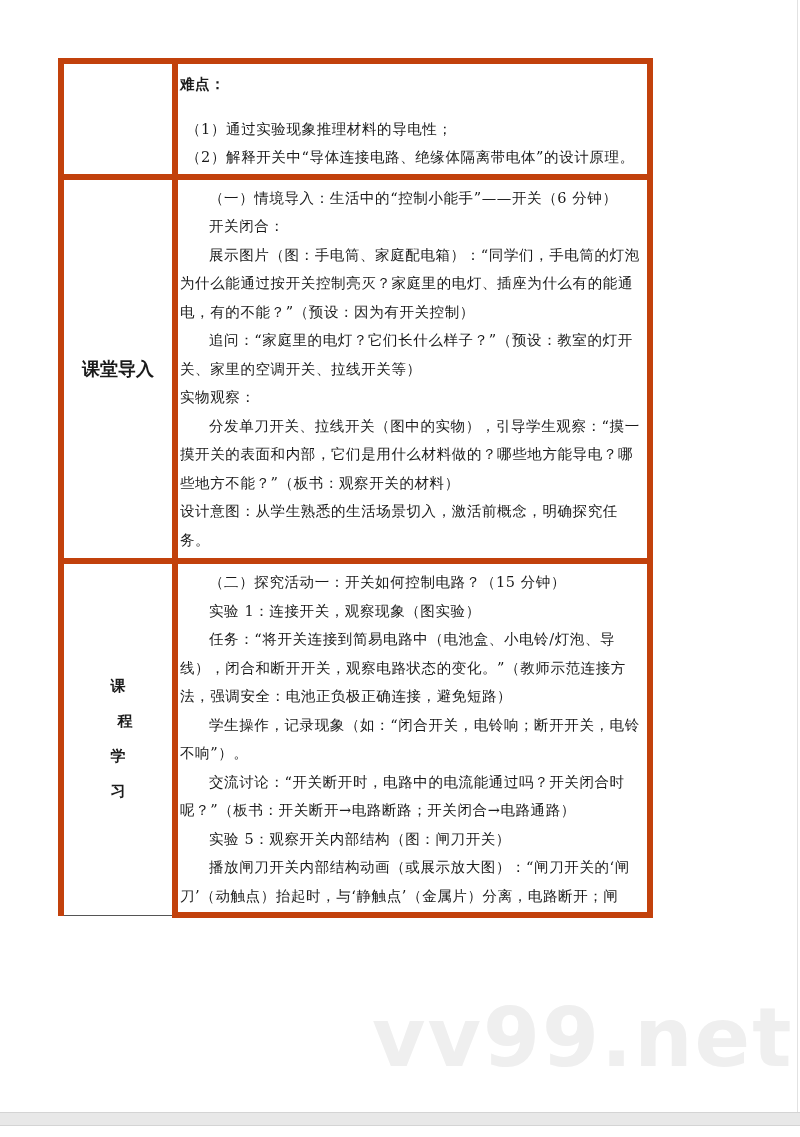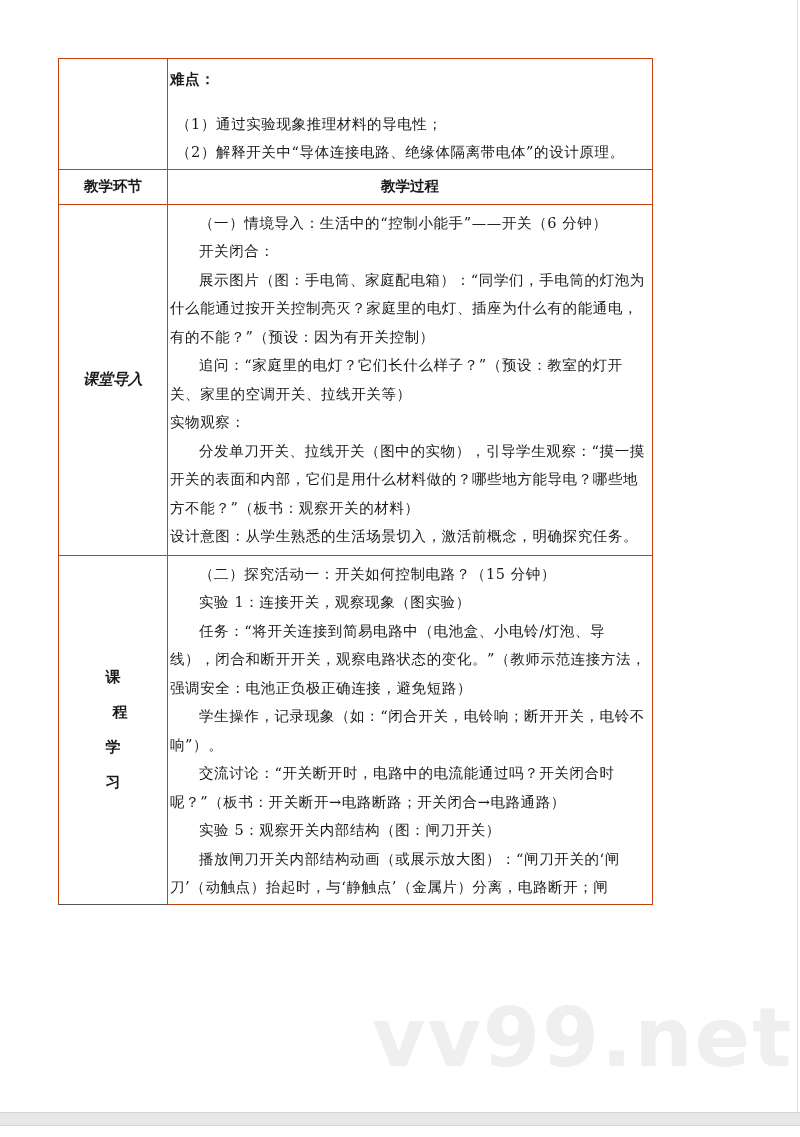--- a/index.html
+++ b/index.html
@@ -7,28 +7,28 @@
     width: 800px; height: 1137px; position: relative; overflow: hidden;
     background: #ffffff;
     font-family: "DejaVu Serif", "Liberation Serif", serif;
     color: #1a1a1a;
   }
   .page { position: absolute; left: 0; top: 0; width: 800px; height: 1100px; background: #fff; }
   table.plan {
     position: absolute; left: 58px; top: 58px; width: 595px;
     border-collapse: collapse; table-layout: fixed;
   }
-  table.plan td { border: 1px solid #c2410c; vertical-align: top; padding: 0; }
+  table.plan td { border: 6px solid #c2410c; vertical-align: top; padding: 0; }
   td.col1 { width: 108px; text-align: center; vertical-align: middle !important; }
   .cell { font-size: 14.5px; line-height: 28.5px; letter-spacing: 0.6px; padding: 2px 2px 2px 2px; }
   .p { margin: 0; }
   .ind { text-indent: 2em; }
   .bold { font-weight: bold; font-family: "DejaVu Sans", "Liberation Sans", sans-serif; }
   .hdr { font-weight: bold; font-family: "DejaVu Sans", "Liberation Sans", sans-serif; font-size: 14.5px; text-align: center; height: 34px; vertical-align: middle !important; }
-  .stage { font-weight: bold; font-family: "DejaVu Sans", "Liberation Sans", sans-serif; font-size: 15px; font-style: italic; }
+  .stage { font-weight: bold; font-family: "DejaVu Sans", "Liberation Sans", sans-serif; font-size: 18px; }
   .vert { font-weight: bold; font-family: "DejaVu Sans", "Liberation Sans", sans-serif; font-size: 15px; line-height: 35px; }
   .vert span { display: block; }
   .vert span.shift { padding-left: 14px; }
   .watermark {
     position: absolute; left: 372px; top: 990px;
     font-family: "DejaVu Sans", "Liberation Sans", sans-serif;
     font-size: 82px; font-weight: bold; color: #efefef; letter-spacing: 2px;
   }
   .bottom-bar {
     position: absolute; left: 0; top: 1112px; width: 800px; height: 12px;
@@ -44,24 +44,20 @@
     <tbody>
         <tr>
       <td class="col1"></td>
       <td>
         <div class="cell" style="padding-top:6px;padding-bottom:2px;">
           <p class="p bold">难点：</p>
           <p class="p" style="padding-left:6px;margin-top:16px;">（1）通过实验现象推理材料的导电性；</p>
           <p class="p" style="padding-left:6px;">（2）解释开关中“导体连接电路、绝缘体隔离带电体”的设计原理。</p>
         </div>
       </td>
-    </tr>
-    <tr>
-      <td class="col1 hdr">教学环节</td>
-      <td class="hdr">教学过程</td>
     </tr>
     <tr>
       <td class="col1 stage">课堂导入</td>
       <td>
         <div class="cell" style="padding-top:4px;padding-bottom:4px;">
           <p class="p ind">（一）情境导入：生活中的“控制小能手”——开关（6 分钟）</p>
           <p class="p ind">开关闭合：</p>
           <p class="p ind">展示图片（图：手电筒、家庭配电箱）：“同学们，手电筒的灯泡为什么能通过按开关控制亮灭？家庭里的电灯、插座为什么有的能通电，有的不能？”（预设：因为有开关控制）</p>
           <p class="p ind">追问：“家庭里的电灯？它们长什么样子？”（预设：教室的灯开关、家里的空调开关、拉线开关等）</p>
           <p class="p">实物观察：</p>

